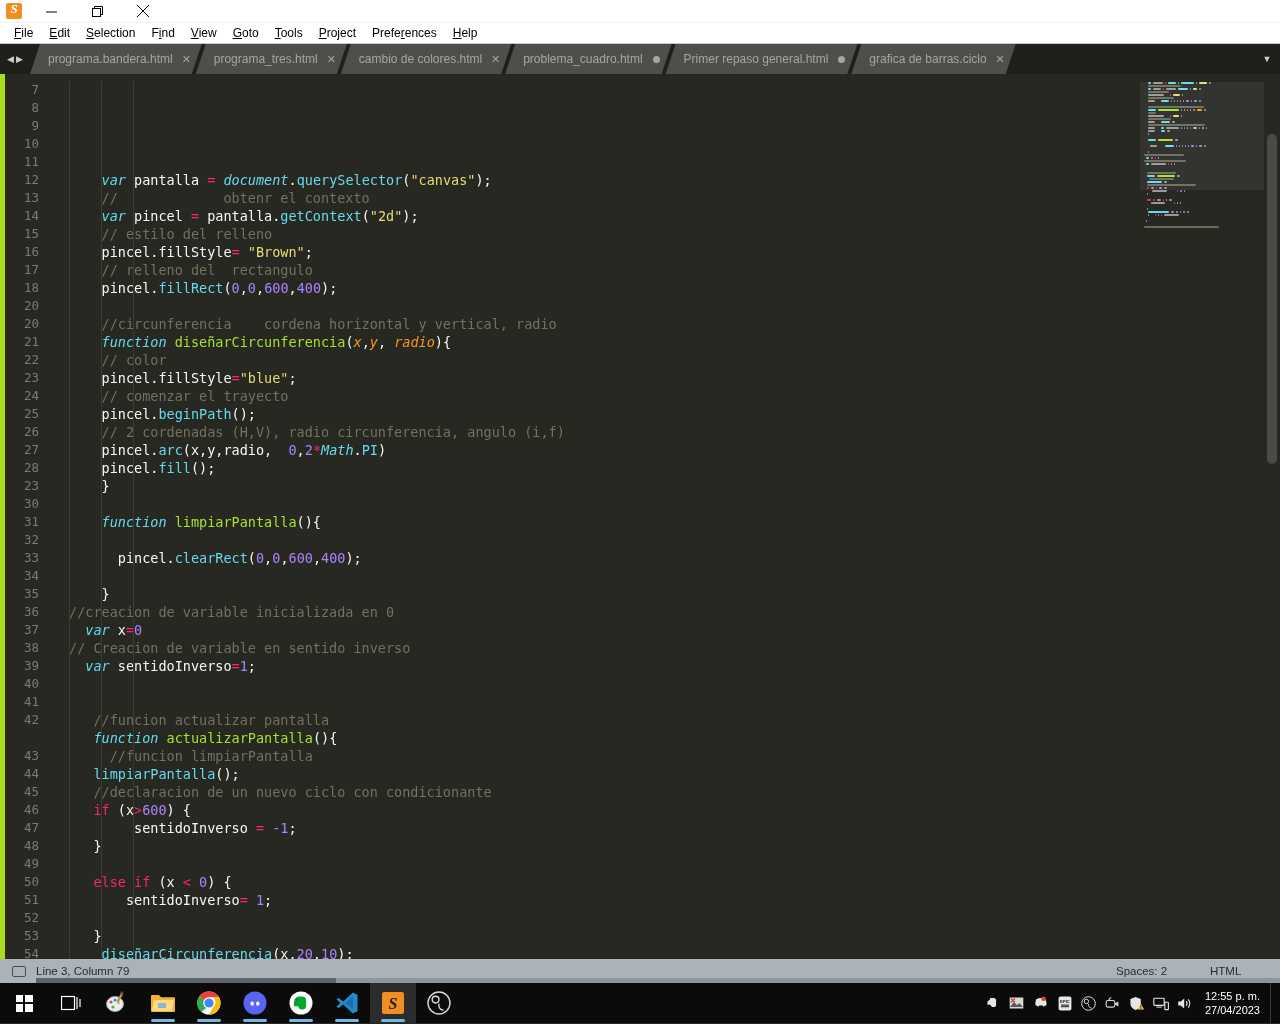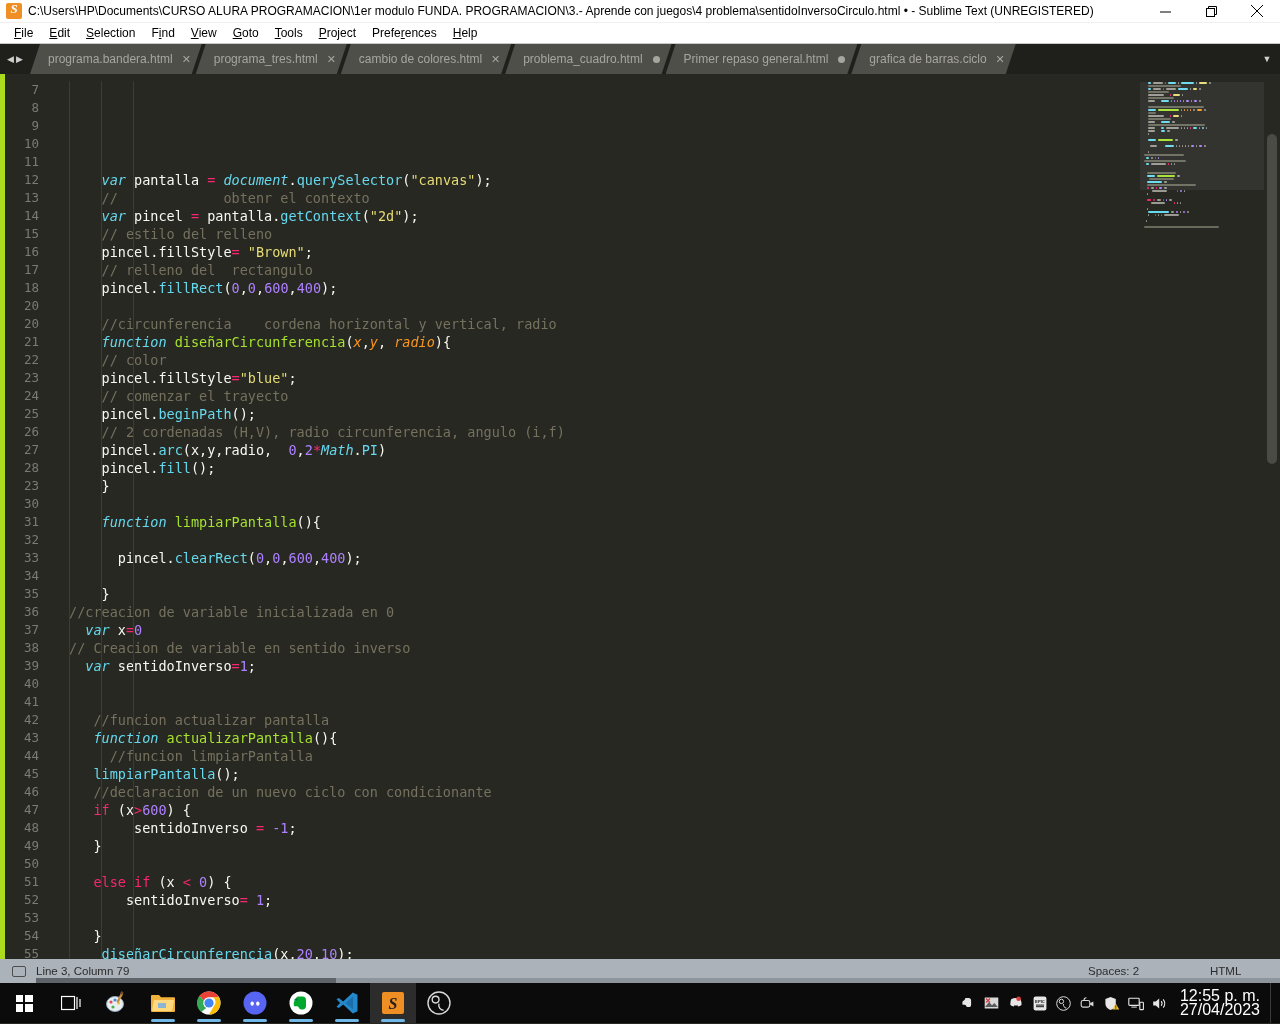--- a/index.html
+++ b/index.html
@@ -194,21 +194,21 @@
     display: flex; align-items: center;
     font-size: 11.5px; color: #2b2b2b;
     position: relative;
   }
   #status-icon {
     width: 14px; height: 11px;
     border: 1.5px solid #4d4d4d; border-radius: 2px;
     margin-left: 12px; margin-right: 10px; flex: none;
   }
   #status-left { white-space: nowrap; }
-  #status-spaces { position: absolute; left: 1088px; }
+  #status-spaces { position: absolute; left: 1116px; }
   #status-syntax { position: absolute; left: 1210px; }
   #hscroll-track {
     position: absolute; left: 36px; right: 0; bottom: 0;
     height: 5px; background: #8e959c;
   }
   #hscroll-thumb {
     position: absolute; left: 36px; bottom: 0;
     width: 300px; height: 5px; background: #5e646a;
   }
 
@@ -251,32 +251,31 @@
   #tray {
     margin-left: auto; display: flex; align-items: center;
     height: 40px; padding-right: 4px;
   }
   .tray-icon {
     width: 24px; height: 40px; flex: none;
     display: flex; align-items: center; justify-content: center;
   }
   #clock {
     padding: 0 10px 0 8px; text-align: right;
-    font-size: 16px; color: #ffffff; line-height: 14px;
+    font-size: 11px; color: #ffffff; line-height: 14px;
     display: flex; flex-direction: column; justify-content: center;
     height: 40px;
   }
   #tray-edge { width: 6px; height: 40px; border-left: 1px solid #3a3a3a; }
 </style>
 </head>
 <body>
 
 <div id="titlebar">
   <div id="st-logo"></div>
-  <div id="win-title">C:\Users\HP\Documents\CURSO ALURA PROGRAMACION\1er modulo FUNDA. PROGRAMACION\3.- Aprende con juegos\4 problema\sentidoInversoCirculo.html • - Sublime Text (UNREGISTERED)</div>
   <div class="wbtn">
     <svg width="11" height="11" viewBox="0 0 11 11">
         <line x1="0" y1="6" x2="11" y2="6" stroke="#000" stroke-width="1"></line>
       </svg>
   </div>
   <div class="wbtn">
     <svg width="11" height="11" viewBox="0 0 11 11">
       <rect x="0.5" y="2.5" width="8" height="8" fill="none" stroke="#000" stroke-width="1"></rect>
       <polyline points="2.5,2.5 2.5,0.5 10.5,0.5 10.5,8.5 8.5,8.5" fill="none" stroke="#000" stroke-width="1"></polyline>
     </svg>
@@ -368,21 +367,21 @@
       <div style="padding-right: 8px;">33</div>
       <div style="padding-right: 8px;">34</div>
       <div style="padding-right: 8px;">35</div>
       <div style="padding-right: 8px;">36</div>
       <div style="padding-right: 8px;">37</div>
       <div style="padding-right: 8px;">38</div>
       <div style="padding-right: 8px;">39</div>
       <div style="padding-right: 8px;">40</div>
       <div style="padding-right: 8px;">41</div>
       <div style="padding-right: 8px;">42</div>
-      <div style="padding-right: 8px;">43</div>
+      <div style="padding-right: 8px; margin-top: 18px;">43</div>
       <div style="padding-right: 8px;">44</div>
       <div style="padding-right: 8px;">45</div>
       <div style="padding-right: 8px;">46</div>
       <div style="padding-right: 8px;">47</div>
       <div style="padding-right: 8px;">48</div>
       <div style="padding-right: 8px;">49</div>
       <div style="padding-right: 8px;">50</div>
       <div style="padding-right: 8px;">51</div>
       <div style="padding-right: 8px;">52</div>
       <div style="padding-right: 8px;">53</div>

